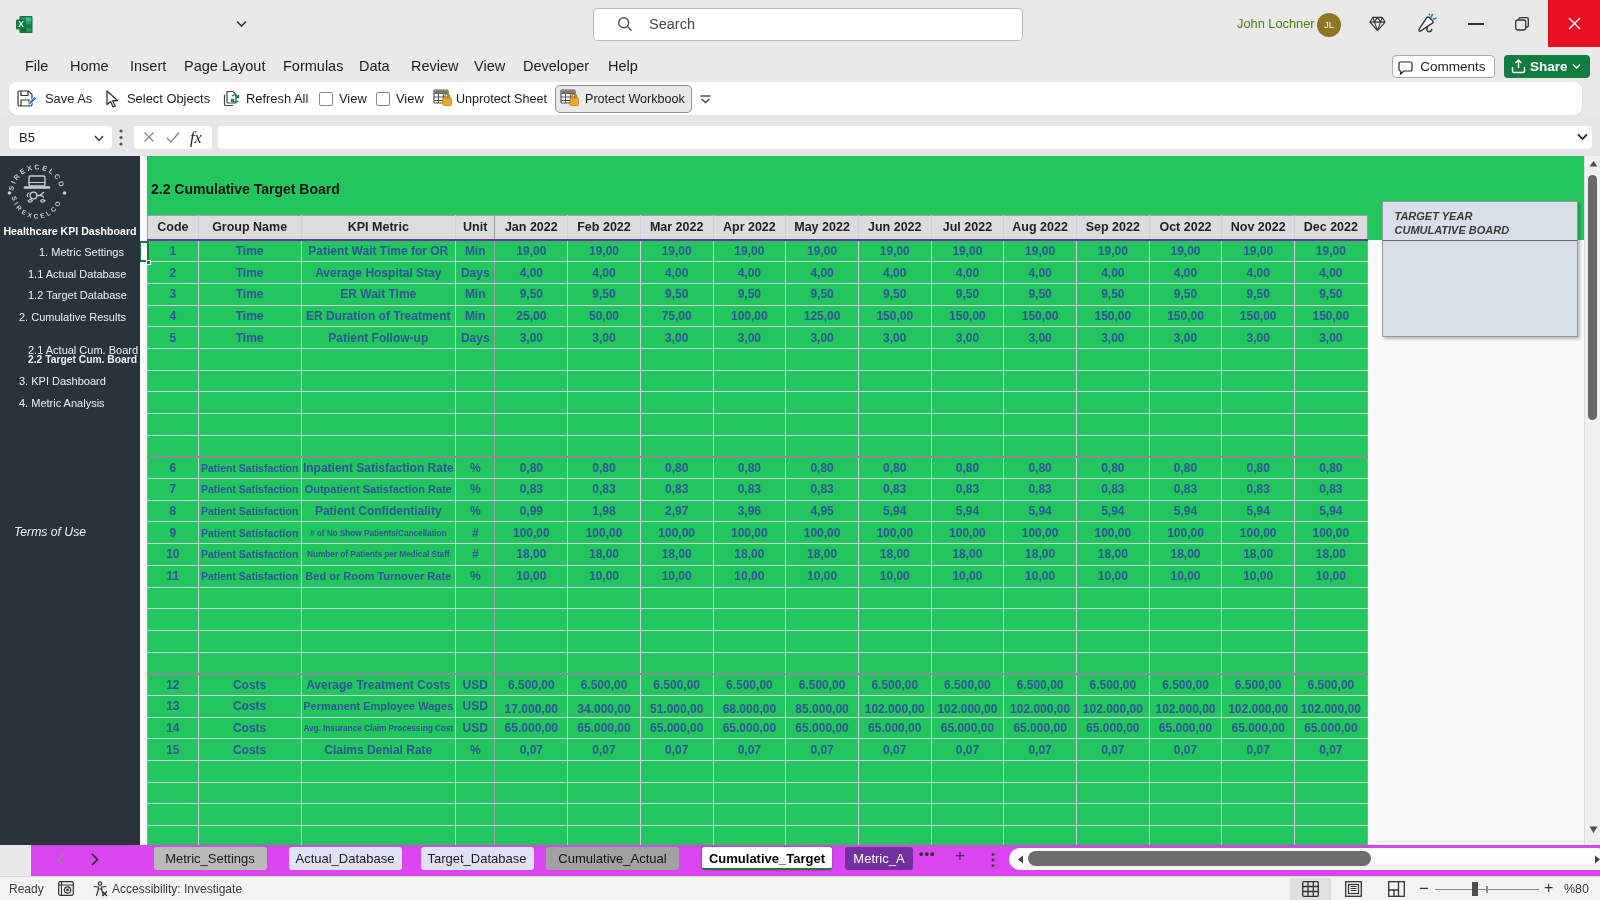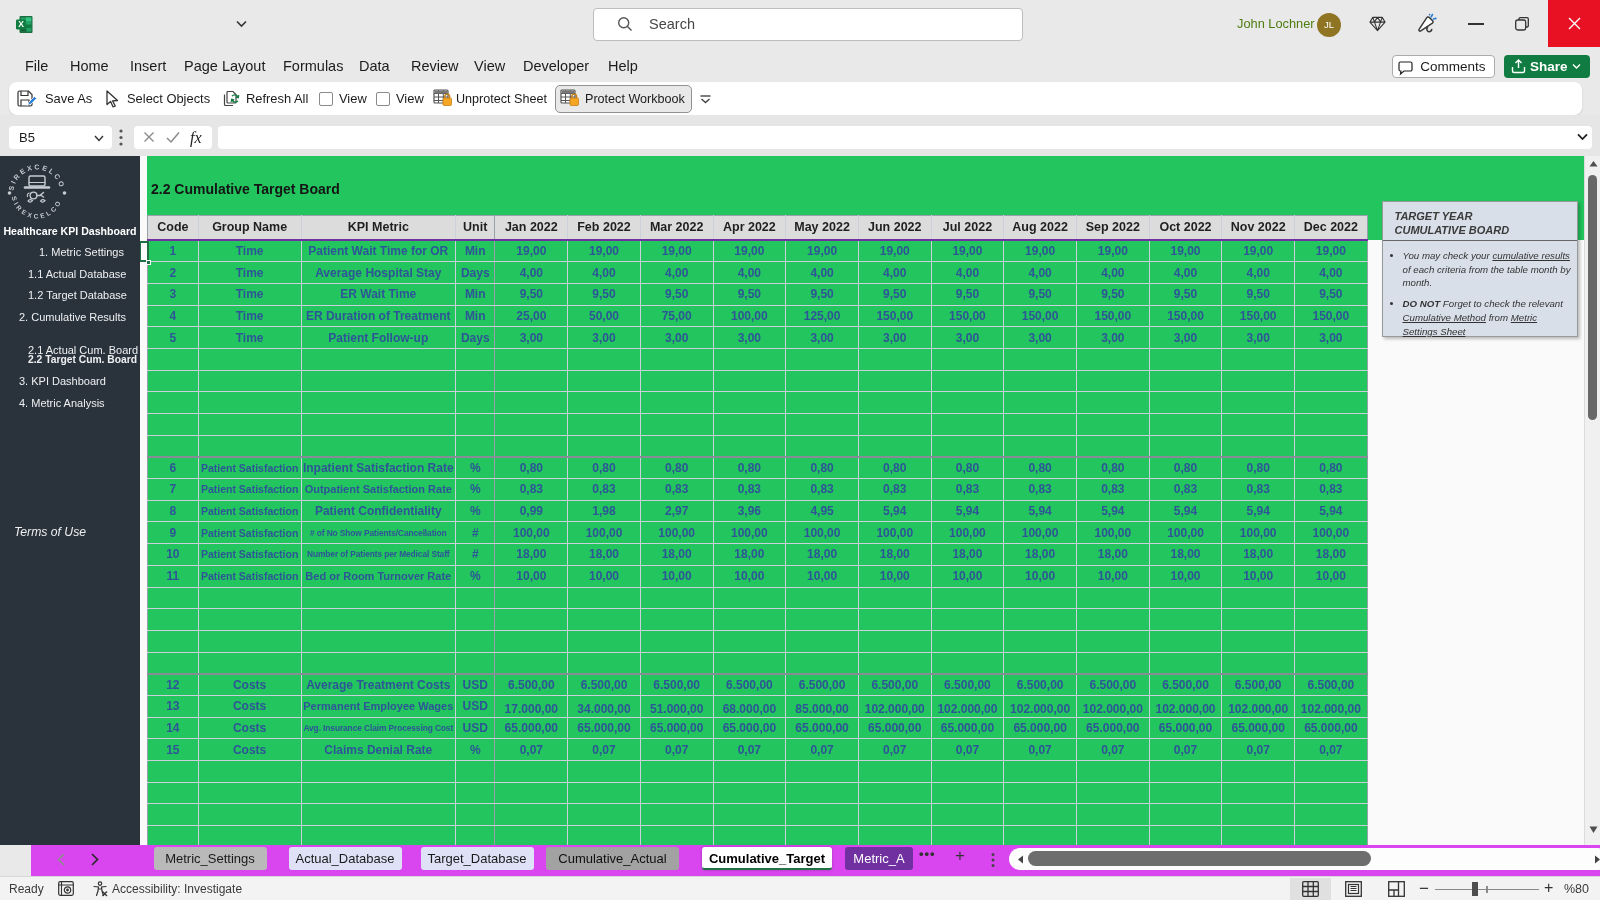--- a/index.html
+++ b/index.html
@@ -776,24 +776,20 @@
           <td></td>
           <td></td>
           <td class="rgt"></td>
         </tr>
       </tbody>
     </table>
 <div class="abs" style="left:-1.5px;top:84.5px;width:10px;height:21.5px;border:2px solid #1e7145;background:transparent;"></div>
 <div class="abs" style="left:6px;top:103.5px;width:5px;height:5px;background:#1e7145;border:1px solid #fff;"></div>
 <div id="notebox" class="abs">
  <div class="hd">TARGET YEAR<br>CUMULATIVE BOARD</div>
- <ul>
-  <li>You may check your <u>cumulative results</u> of each criteria from the table month by month.</li>
-  <li><b>DO NOT</b> Forget to check the relevant <u>Cumulative Method</u> from <u>Metric Settings Sheet</u></li>
- </ul>
 </div>
 </div>
 <div id="vscroll" class="abs">
  <svg class="abs" style="left:4px;top:4px" width="9" height="8" viewBox="0 0 9 8">
       <path d="M4.5 1 L8.5 6.5 L0.5 6.5 Z" fill="#505050"></path>
     </svg>
  <div class="vthumb" style="top:19px;height:245px;"></div>
  <svg class="abs" style="left:4px;top:670px" width="9" height="8" viewBox="0 0 9 8">
       <path d="M4.5 7 L8.5 0.5 L0.5 0.5 Z" fill="#505050"></path>
     </svg>

